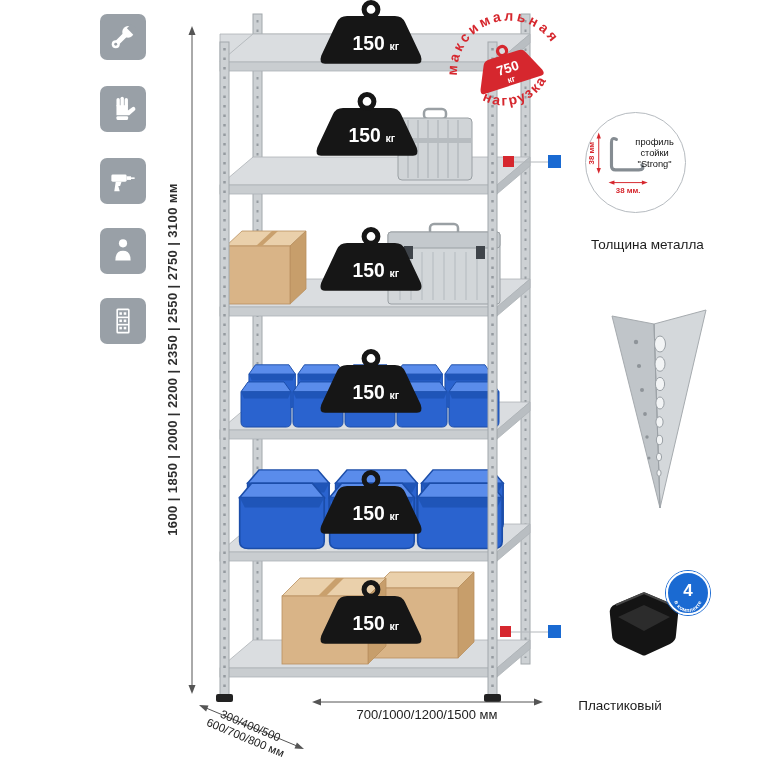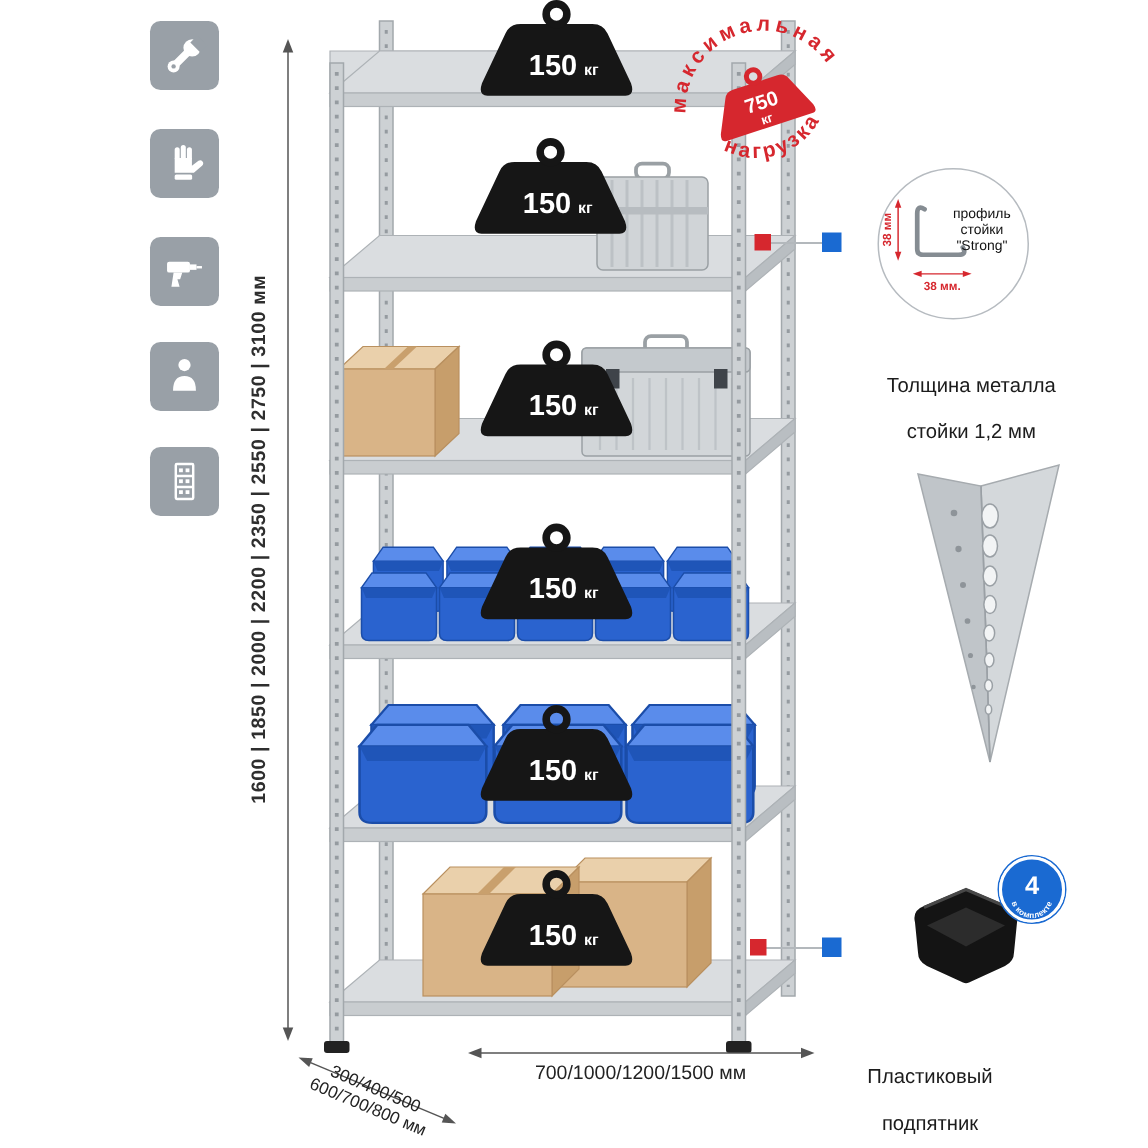--- a/index.html
+++ b/index.html
@@ -6,21 +6,21 @@
   .page{position:relative;width:765px;height:765px;background:#fff;overflow:hidden;
         font-family:"Liberation Sans",sans-serif;}
   .icon-tile{position:absolute;left:100px;width:46px;height:46px;background:#99a0a7;
              border-radius:7px;display:flex;align-items:center;justify-content:center;}
   .vdim{position:absolute;left:-178px;top:352px;width:700px;text-align:center;
         transform:rotate(-90deg);font-size:13px;font-weight:bold;color:#2e2e2e;letter-spacing:.4px;}
   .main-svg{position:absolute;left:0;top:0;}
   .callout-circle{position:absolute;left:585px;top:112px;width:101px;height:101px;
                   border:1.5px solid #b6bbc0;border-radius:50%;box-sizing:border-box;background:#fff;}
   .caption{position:absolute;text-align:center;font-size:13.5px;color:#1c1c1c;line-height:1.4;}
-  .caption span{display:block;margin-top:12px;}
+  .caption span{display:block;}
   .abs{position:absolute;}
   svg text{font-family:"Liberation Sans",sans-serif;}
   .wv{font-weight:bold;font-size:21px;fill:#fff;}
   .wu{font-weight:bold;font-size:11.5px;fill:#fff;}
   .stamp-arc{font-size:14px;font-weight:bold;fill:#d6272e;letter-spacing:3px;}
   .stamp-arc2{font-size:14px;font-weight:bold;fill:#d6272e;letter-spacing:2px;}
   .stamp-val{font-size:13.5px;font-weight:bold;fill:#fff;}
   .stamp-unit{font-size:8.5px;font-weight:bold;fill:#fff;}
   .dim{font-size:13px;fill:#222;}
   .dim-sm{font-size:11.5px;fill:#222;}
@@ -311,21 +311,20 @@
       <g>
         <text class="prof-label" x="70" y="33" text-anchor="middle">профиль</text>
         <text class="prof-label" x="70" y="44" text-anchor="middle">стойки</text>
         <text class="prof-label" x="70" y="55" text-anchor="middle">"Strong"</text>
       </g>
     </svg>
   </div>
 
   <div class="caption" style="left:570px;top:236px;width:155px">
     <span>Толщина металла</span>
-    <span>стойки 1,2 мм</span>
   </div>
 
   <div class="abs" style="left:592px;top:300px">
     <svg width="130" height="225" viewBox="0 0 130 225">
       <polygon points="62,24 114,10 68,208" fill="#d4d8db" stroke="#a6abaf" stroke-width="1"></polygon>
       <polygon points="20,16 62,24 68,208" fill="#c0c5c9" stroke="#a6abaf" stroke-width="1"></polygon>
       <line x1="62" y1="24" x2="68" y2="208" stroke="#9aa0a5" stroke-width="1"></line>
       <g fill="#f2f4f5" stroke="#9aa0a5" stroke-width="1">
         <ellipse cx="68" cy="44" rx="5.5" ry="8"></ellipse>
         <ellipse cx="68" cy="64" rx="5" ry="7.3"></ellipse>
@@ -361,16 +360,15 @@
         <path id="badgeArc" d="M -14 5 A 14 14 0 0 0 14 5" fill="none"></path>
         <text class="badge-arc" text-anchor="middle">
           <textPath href="#badgeArc" startOffset="50%">в комплекте</textPath>
         </text>
       </g>
     </svg>
   </div>
 
   <div class="caption" style="left:545px;top:697px;width:150px">
     <span>Пластиковый</span>
-    <span>подпятник</span>
   </div>
 
 </div>
 
 </body></html>

